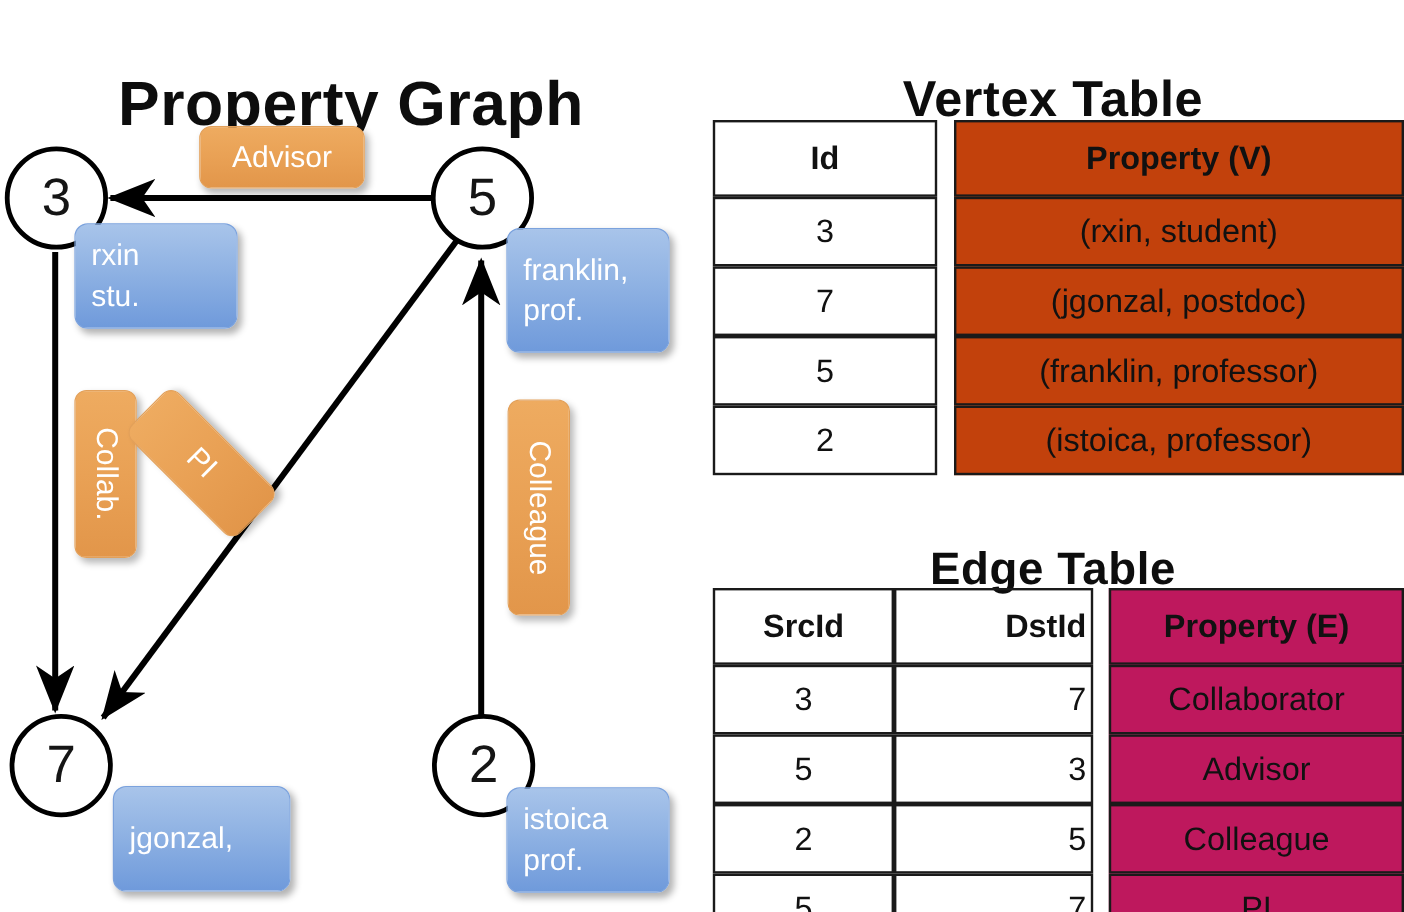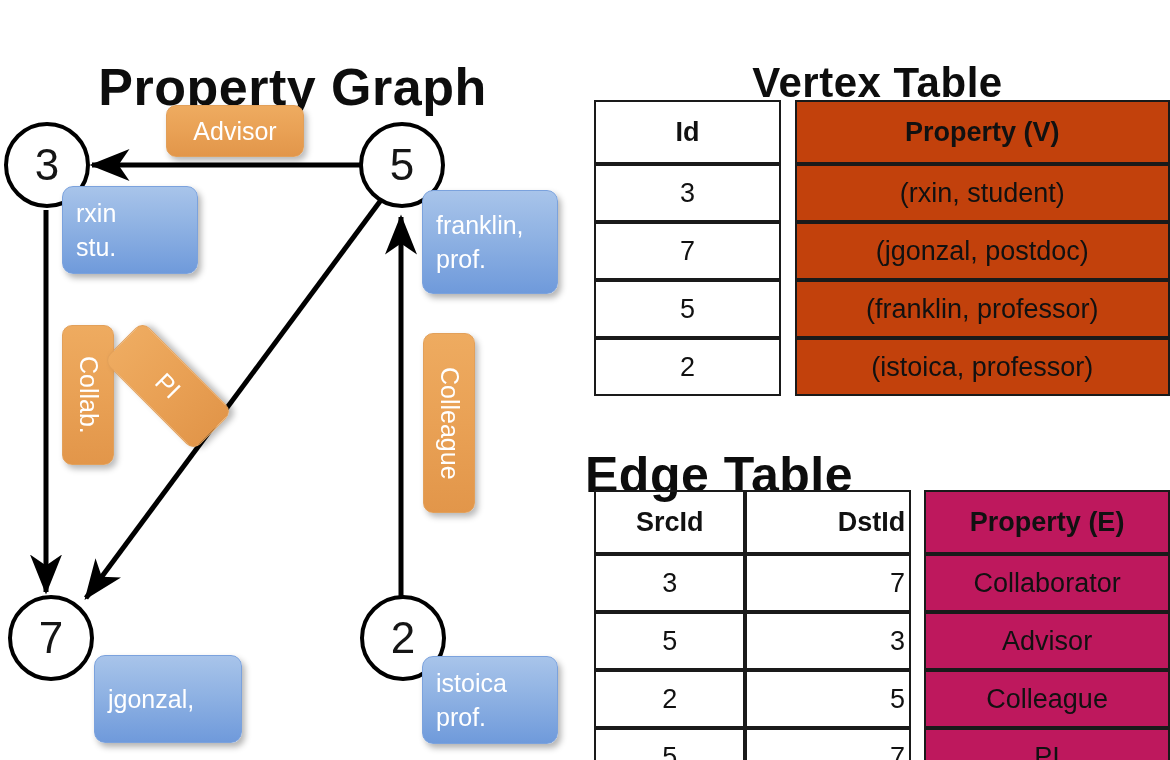--- a/index.html
+++ b/index.html
@@ -34,21 +34,22 @@
     line-height: 58px;
   }
   #title-vertex-table {
     left: 585px; top: 8px; width: 585px;
     text-align: center;
     font-size: 42px;
     line-height: 58px;
   }
   #title-edge-table {
     left: 585px; top: 400px; width: 585px;
-    font-size: 50px;
+    text-align: center;
+    font-size: 38px;
     line-height: 58px;
   }
 
   
   #graph-panel {
     position: absolute;
     left: 0; top: 0;
     width: 585px; height: 760px;
   }
   #graph-edges {

